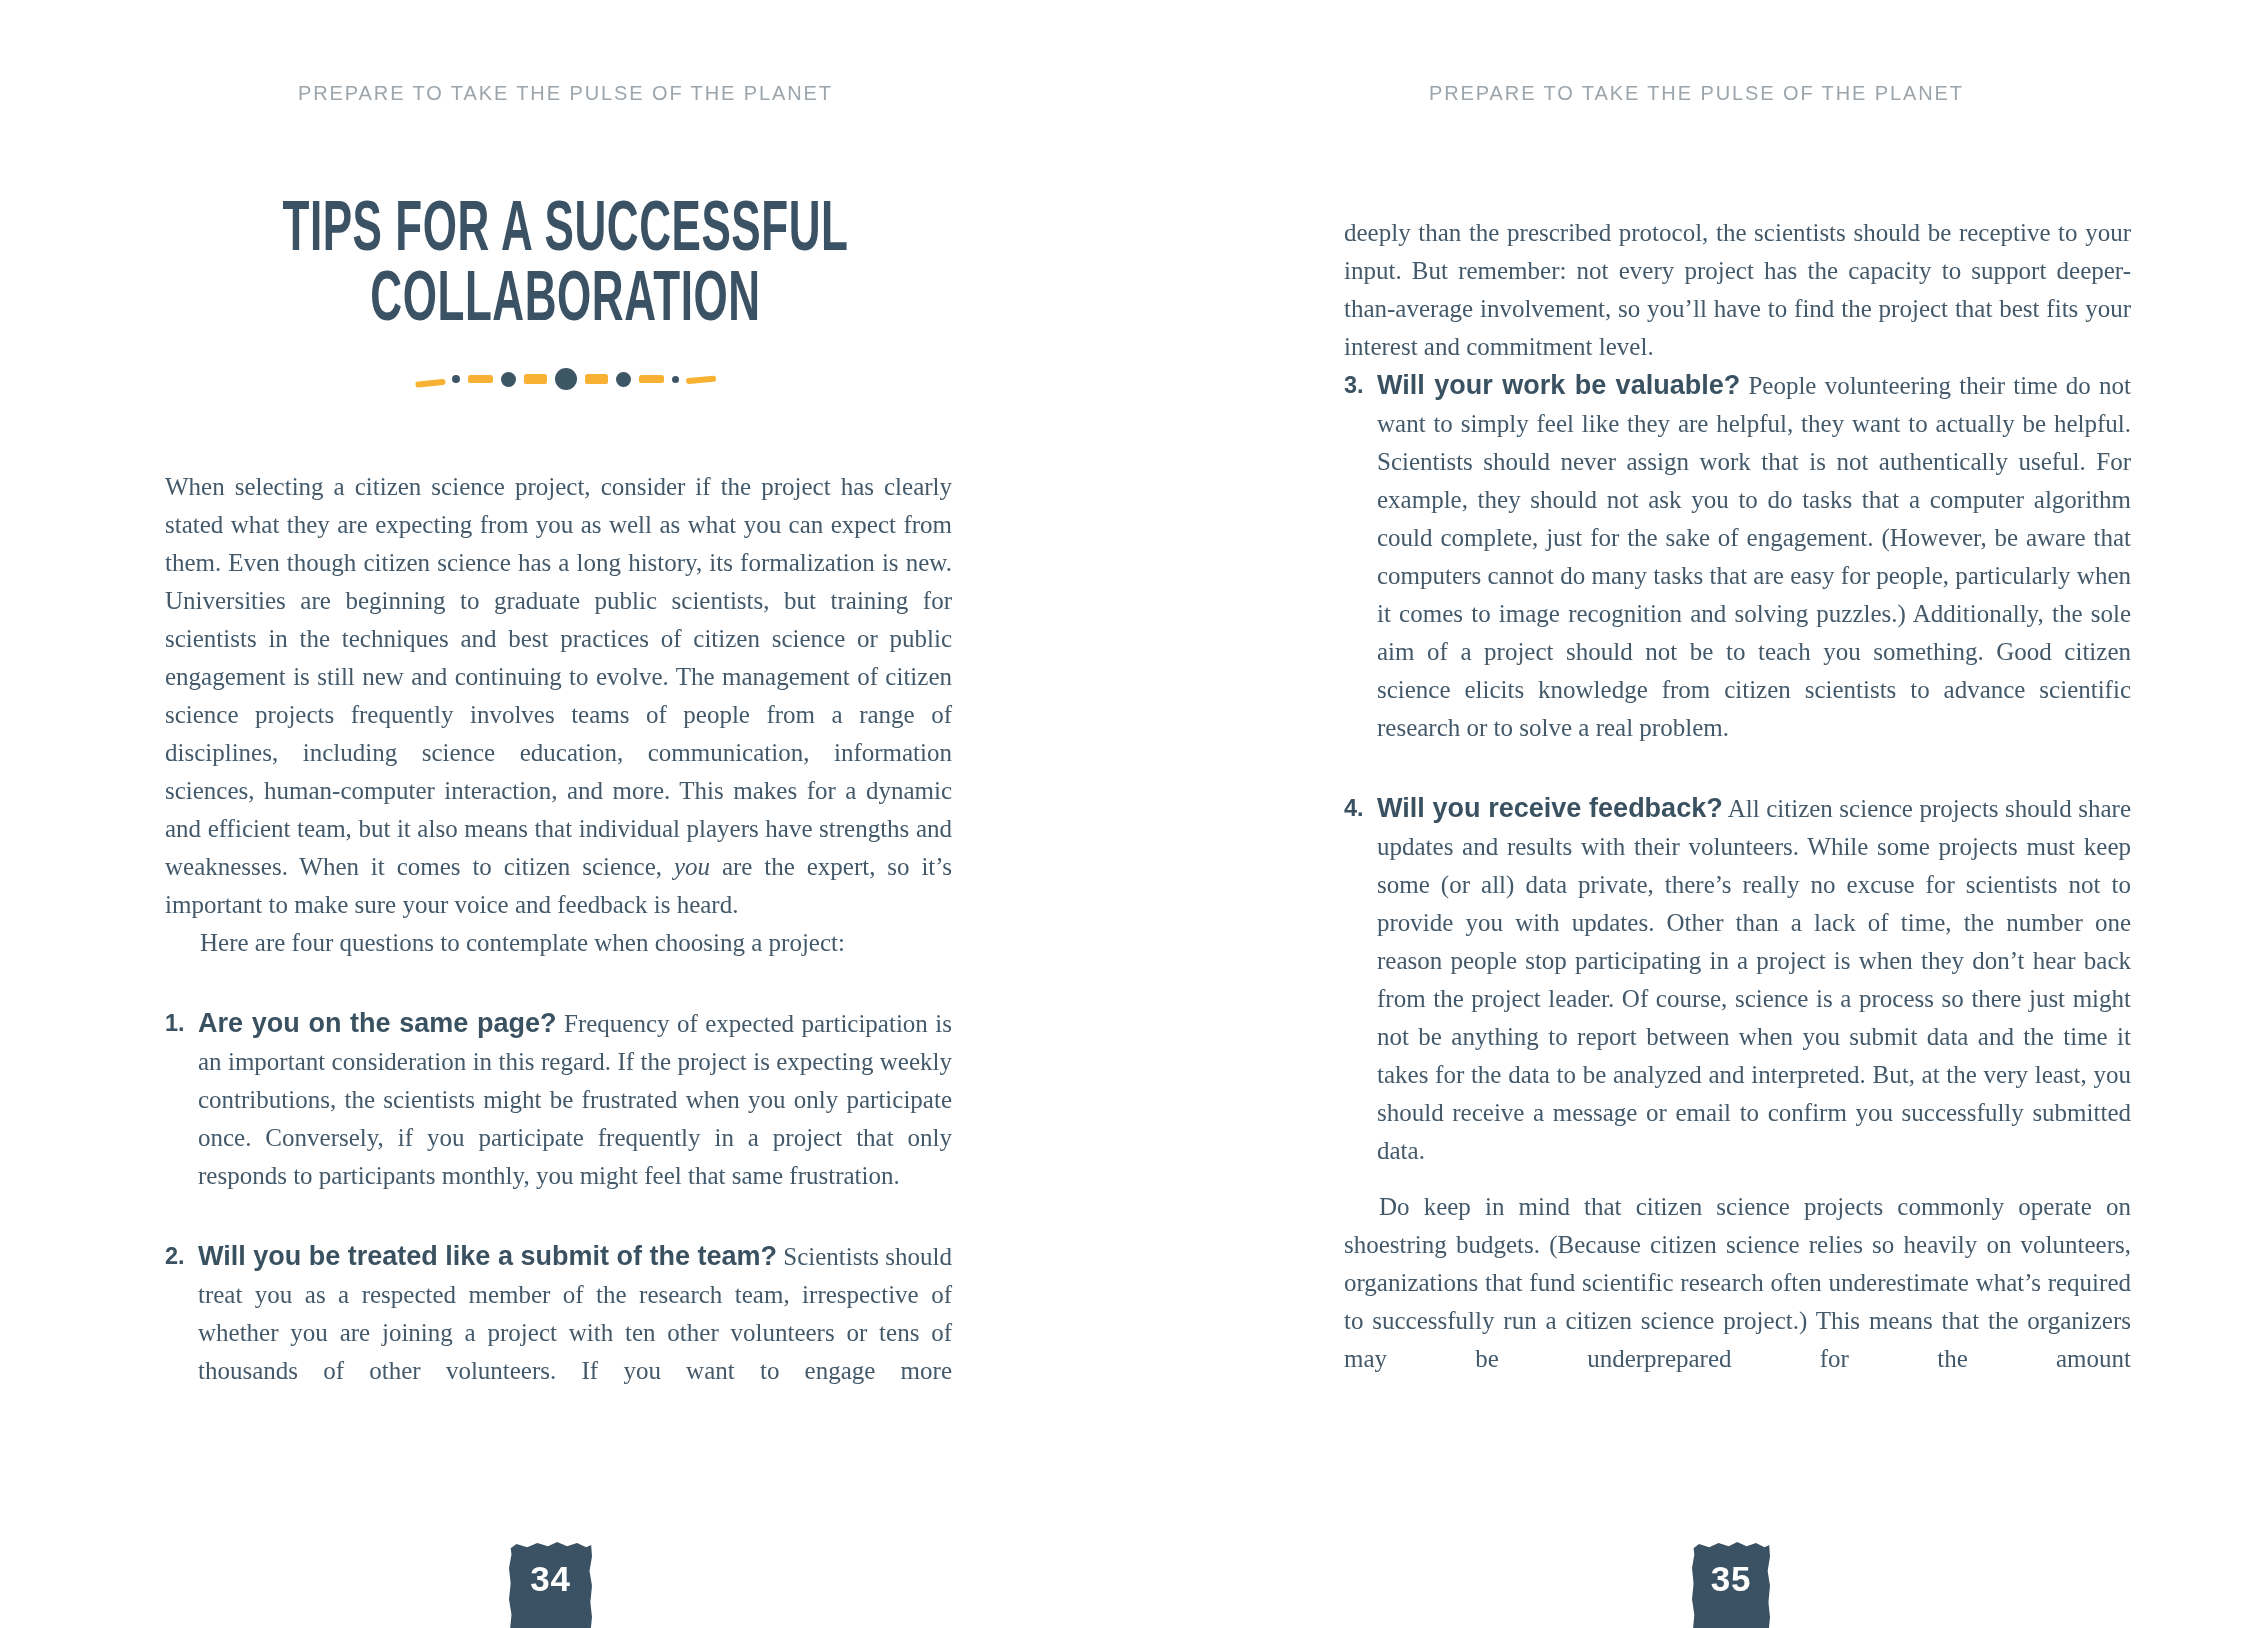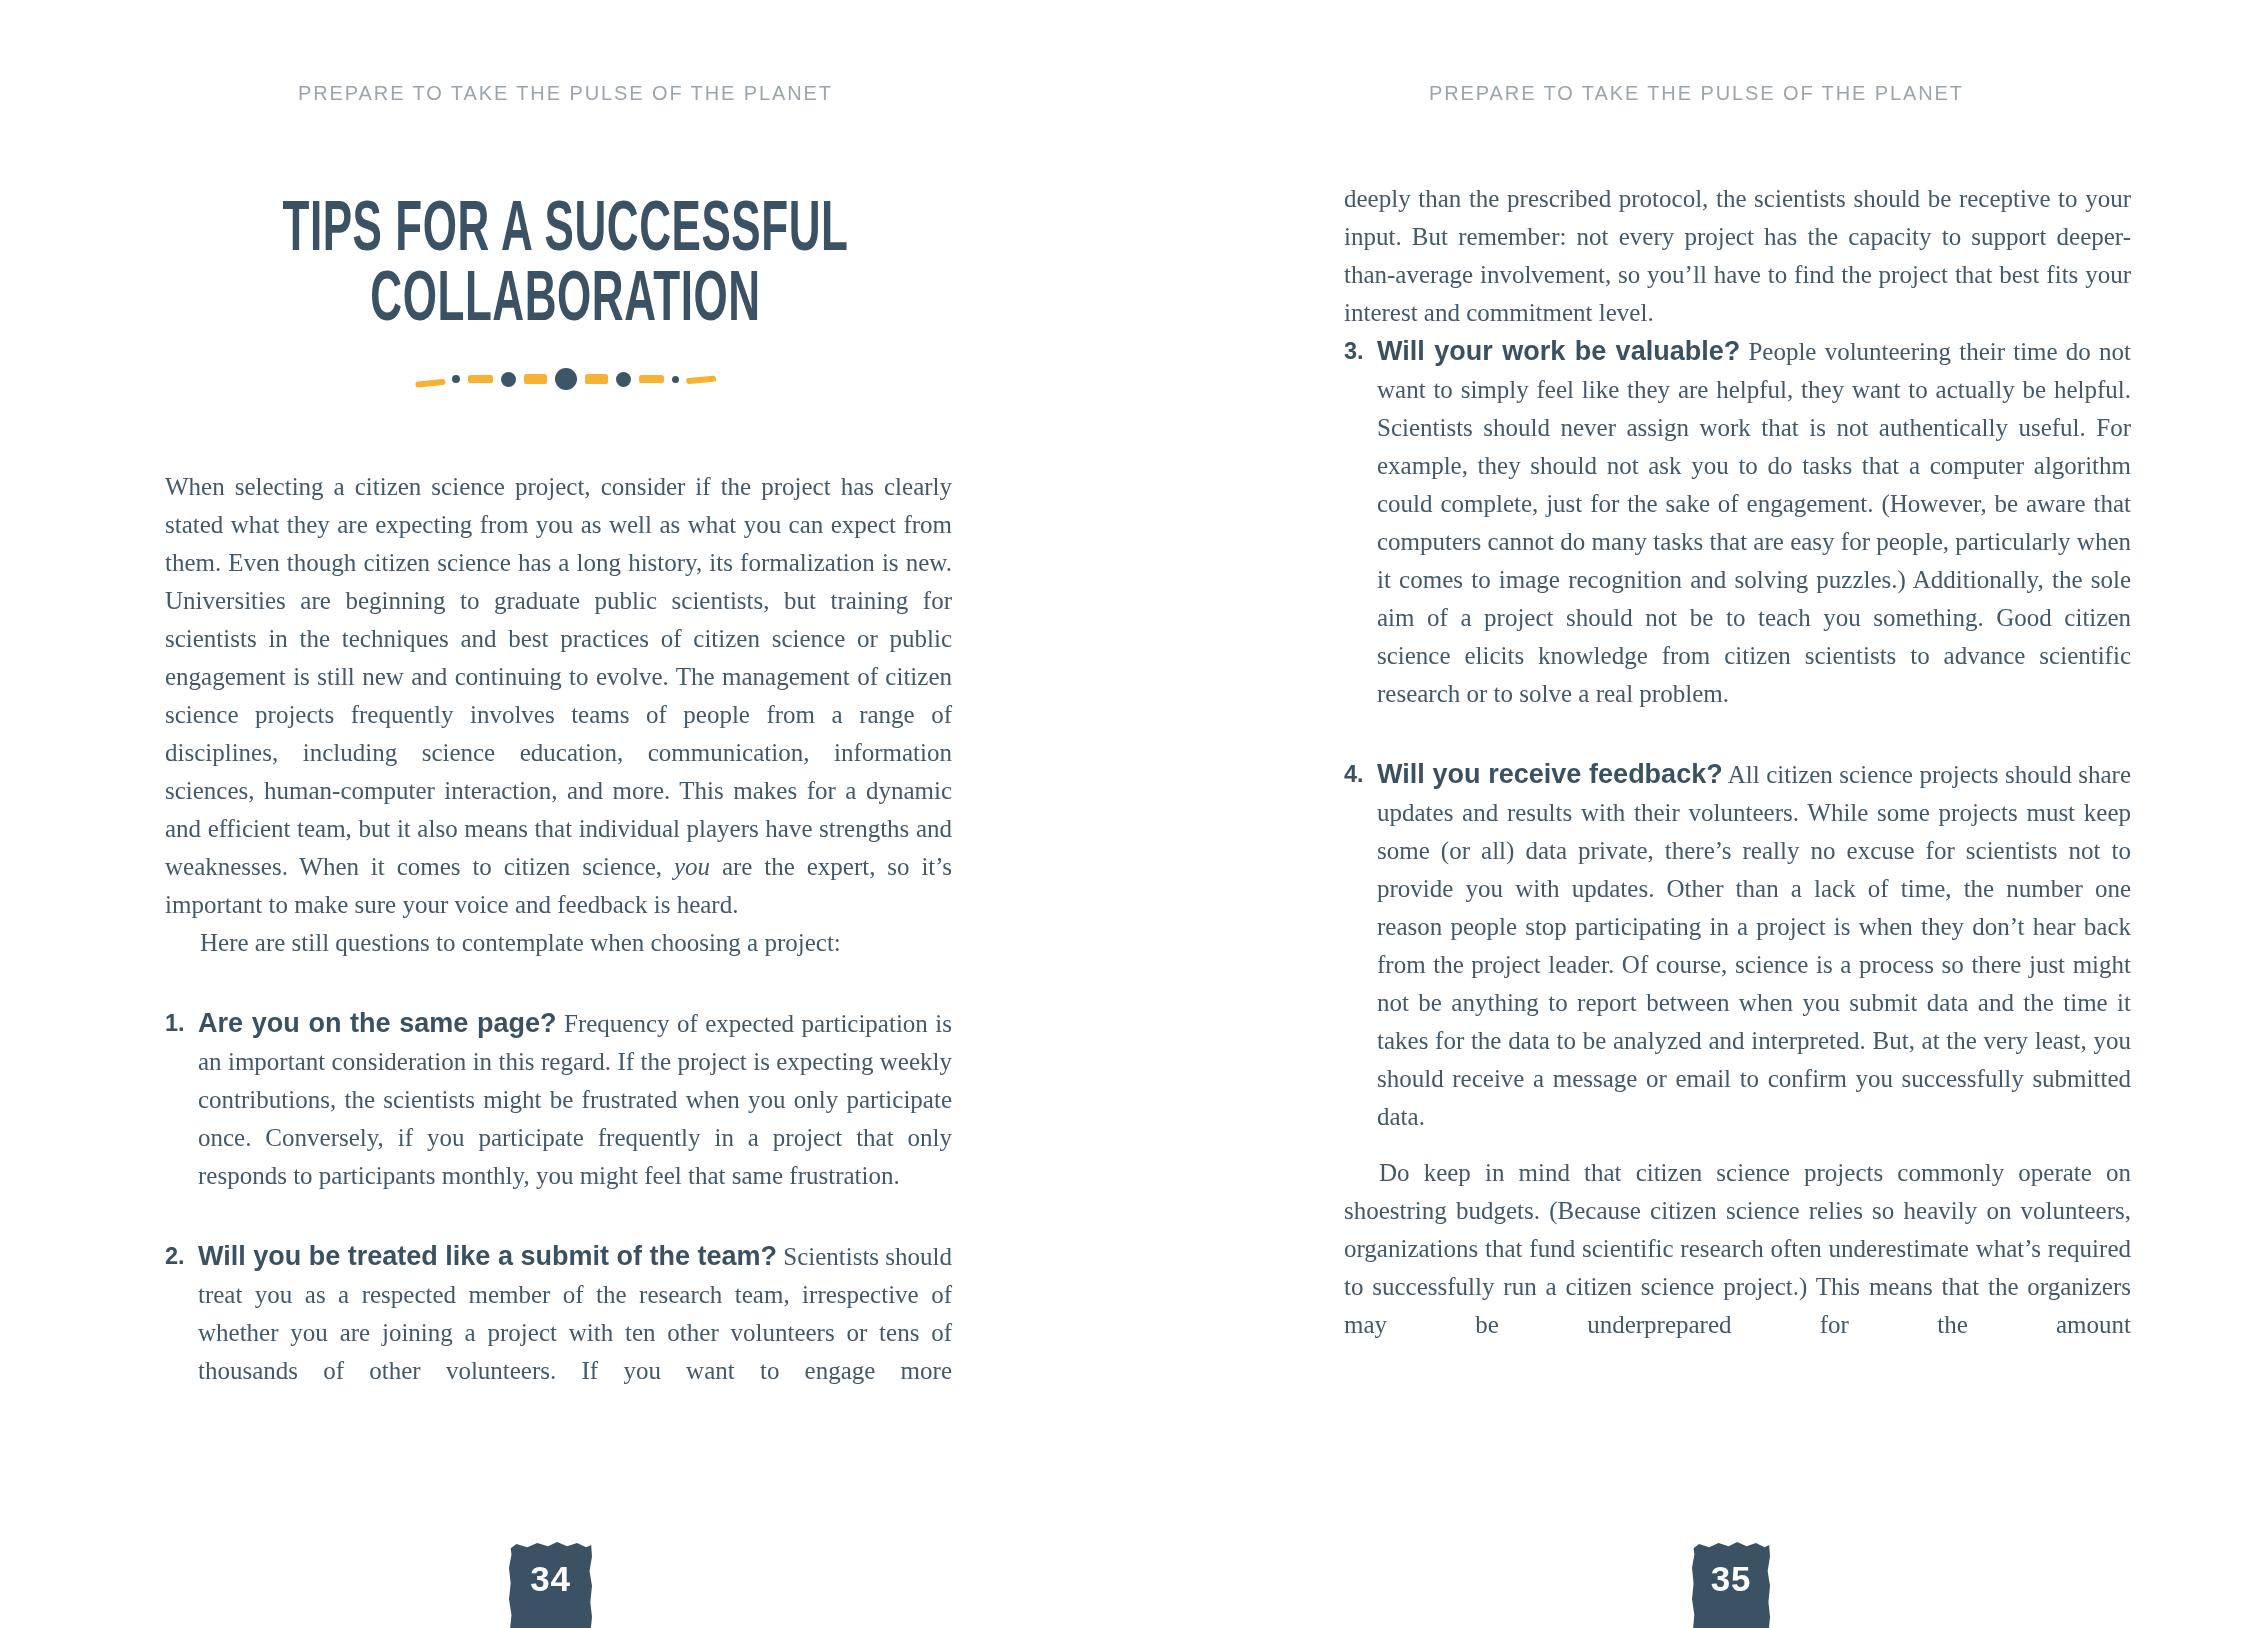--- a/index.html
+++ b/index.html
@@ -58,21 +58,21 @@
   .dot-sm{width:7.8px;height:7.8px;}
   .dot-md{width:15px;height:15px;}
   .dot-lg{width:22px;height:22px;}
 
   .textblock{
     position:absolute;width:787px;
     font-size:25px;line-height:38px;
     text-align:justify;
   }
   .page-left .textblock{left:165px;top:468px;}
-  .page-right .textblock{left:213px;top:180px;}
+  .page-right .textblock{left:213px;top:214px;}
 
   .para{margin:0;}
   .para.indent{text-indent:35px;}
   .para.justify-last{text-align-last:justify;}
   .it{font-style:italic;}
 
   .qlist{margin:0;padding:0;list-style:none;}
   .page-left .qlist{margin-top:21px;}
   .page-right .qlist{margin-top:0;}
   .qitem{position:relative;padding-left:33px;margin-top:42px;}
@@ -120,21 +120,21 @@
     <span class="orn-dot dot-lg"></span>
     <span class="orn-dash d-md"></span>
     <span class="orn-dot dot-md"></span>
     <span class="orn-dash d-sm"></span>
     <span class="orn-dot dot-xs"></span>
     <span class="orn-dash d-end-r"></span>
   </div>
 
   <div class="textblock">
     <p class="para"><span>When selecting a citizen science project, consider if the project has clearly stated what they are expecting from you as well as what you can expect from them. Even though citizen science has a long history, its formalization is new. Universities are beginning to graduate public scientists, but training for scientists in the techniques and best practices of citizen science or public engagement is still new and continuing to evolve. The management of citizen science projects frequently involves teams of people from a range of disciplines, including science education, communication, information sciences, human-computer interaction, and more. This makes for a dynamic and efficient team, but it also means that individual players have strengths and weaknesses. When it comes to citizen science, </span><span class="it">you</span><span> are the expert, so it’s important to make sure your voice and feedback is heard.</span></p>
-    <p class="para indent">Here are still questions to contemplate when choosing a project:</p>
+    <p class="para indent">Here are four questions to contemplate when choosing a project:</p>
 
     <ol class="qlist">
       <li class="qitem">
         <span class="qnum">1.</span>
         <span class="qlead">Are you on the same page?</span><span> Frequency of expected participation is an important consideration in this regard. If the project is expecting weekly contributions, the scientists might be frustrated when you only participate once. Conversely, if you participate frequently in a project that only responds to participants monthly, you might feel that same frustration.</span>
       </li>
       <li class="qitem justify-last para">
         <span class="qnum">2.</span>
         <span class="qlead">Will you be treated like a submit of the team?</span><span> Scientists should treat you as a respected member of the research team, irrespective of whether you are joining a project with ten other volunteers or tens of thousands of other volunteers. If you want to engage more</span>
       </li>

